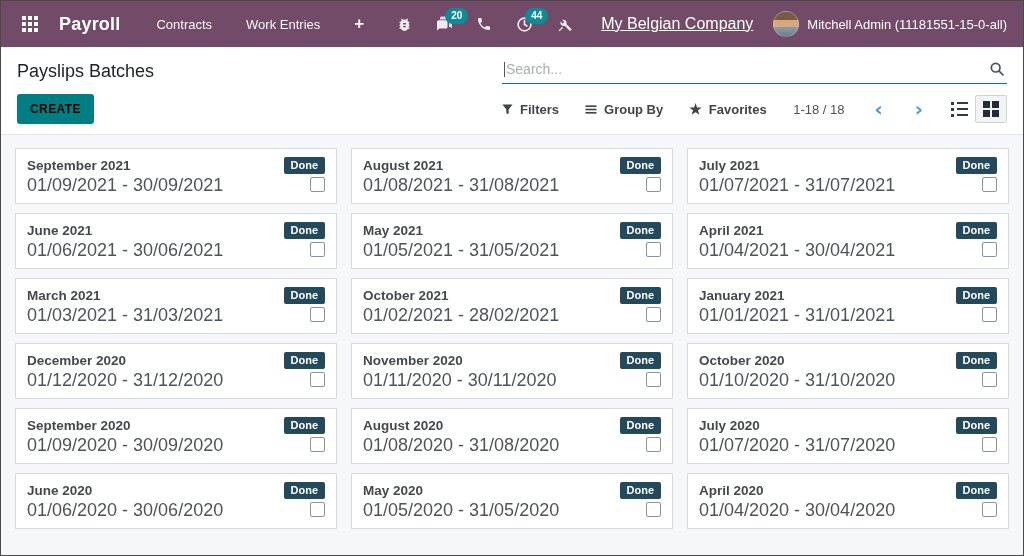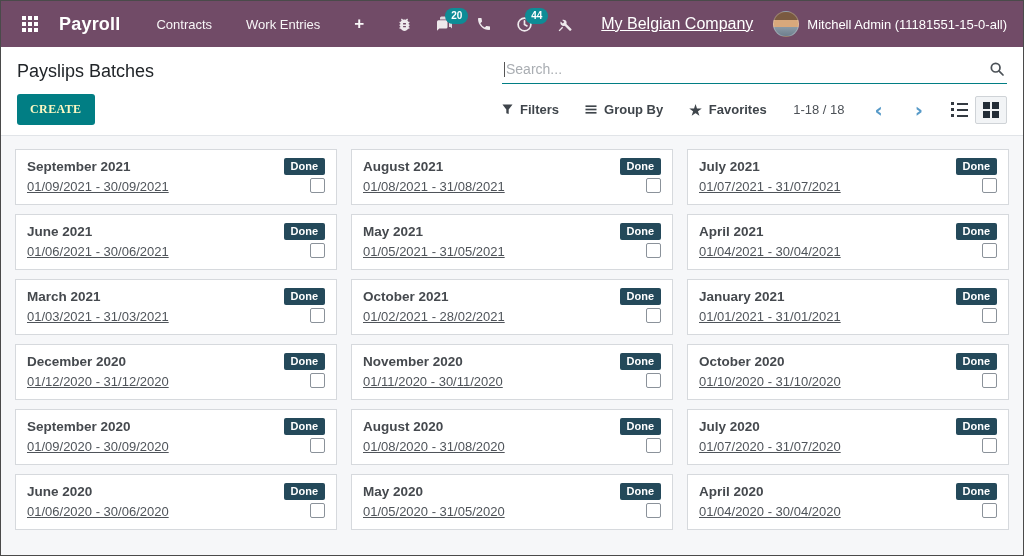--- a/index.html
+++ b/index.html
@@ -57,24 +57,24 @@
     margin-left:auto;width:505px;
     display:flex;align-items:center;
     border-bottom:1px solid var(--primary);
     padding:4px 2px 6px 2px;
   }
   .caret{width:1px;height:15px;background:#555;margin-right:1px;}
   .search-placeholder{font-size:14px;color:#a9adb2;flex:1;}
   .search-icon-btn{color:#4b5157;cursor:pointer;display:flex;align-items:center;}
   .cp-row2{display:flex;align-items:center;margin-top:10px;}
   .btn-create{
-    background:var(--primary);color:#fef9c3;border:none;
+    background:var(--primary);color:#000000;border:none;
     font-size:12px;font-weight:700;letter-spacing:.4px;
     padding:8px 13px;border-radius:3px;cursor:pointer;
-    font-family:Liberation Serif, serif;
+    font-family:Liberation Sans, sans-serif;
   }
   .cp-right{margin-left:auto;width:505px;display:flex;align-items:center;}
   .cp-filters{display:flex;align-items:center;gap:26px;}
   .cp-filter-btn{display:flex;align-items:center;gap:7px;font-size:13px;font-weight:700;color:#3f454b;cursor:pointer;}
   .cp-filter-btn .glyph{color:#3f454b;display:flex;align-items:center;}
   .star-glyph{font-size:14px;line-height:1;}
   .pager{margin-left:auto;display:flex;align-items:center;gap:28px;}
   .pager-text{font-size:13px;color:#4c5157;}
   .pager-arrow{font-size:20px;font-weight:700;color:var(--pager-arrow);cursor:pointer;line-height:1;padding:0 2px;font-family:"DejaVu Sans",sans-serif;}
   .view-switcher{display:flex;align-items:center;margin-left:18px;}
@@ -97,21 +97,21 @@
     padding:7px 11px 8px 11px;height:56px;cursor:pointer;
     display:flex;flex-direction:column;justify-content:space-between;
   }
   .card-row{display:flex;align-items:flex-start;justify-content:space-between;}
   .card-title{font-size:13.5px;font-weight:700;color:#45494e;line-height:19px;}
   .badge-done{
     background:var(--badge-done-bg);color:#fff;
     font-size:11px;font-weight:700;line-height:1;
     padding:3px 7px;border-radius:2px;margin-top:1px;
   }
-  .card-range{font-size:13px;color:#4f545a;line-height:19px;text-decoration:underline;}
+  .card-range{font-size:18px;color:#4f545a;line-height:19px;}
   .checkbox{width:15px;height:15px;border:1px solid #8b929a;border-radius:2px;background:#fff;margin-top:1px;cursor:pointer;}
 </style>
 </head>
 <body>
 
 <header class="navbar">
   <div class="apps-btn">
     <div class="apps-grid">
       <span></span>
         <span></span>

